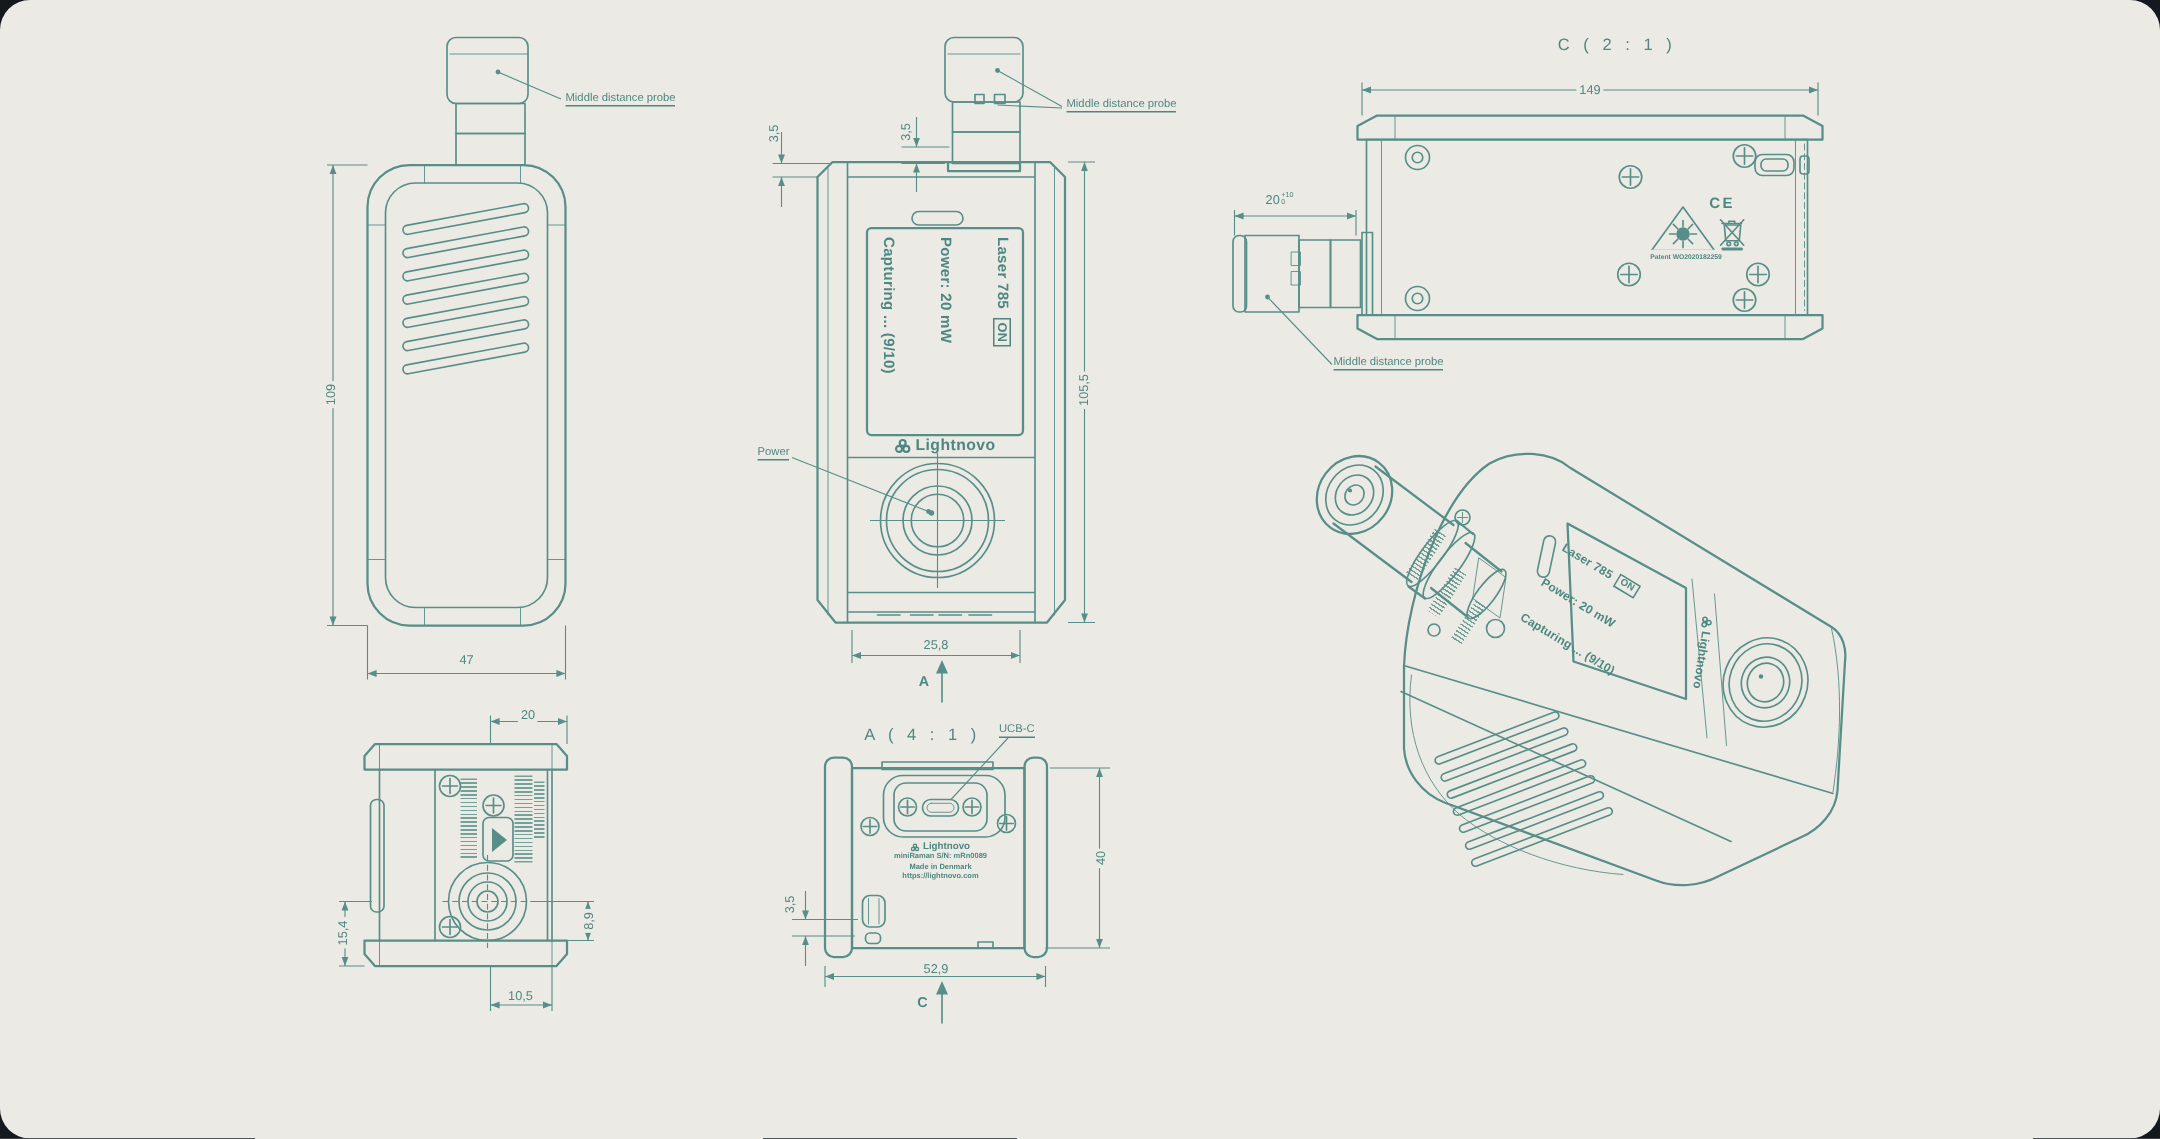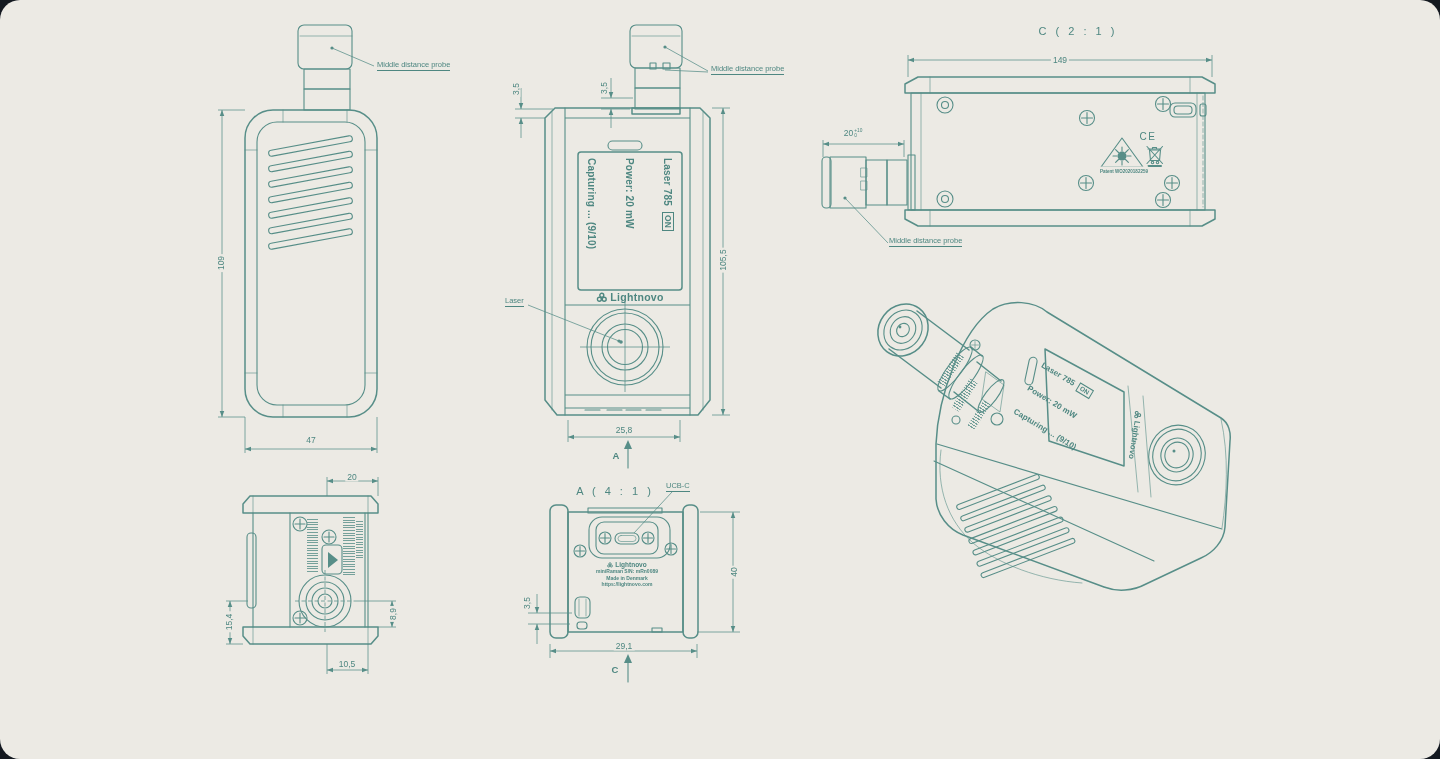--- a/index.html
+++ b/index.html
@@ -19,21 +19,21 @@
   .dim{stroke:var(--line);stroke-width:0.75;fill:none;}
   .fl{fill:var(--line);stroke:none;}
   .dash{stroke-dasharray:4 2.5;}
 
   .lbl{position:absolute;transform:translate(-50%,-50%);font-size:8.5px;color:var(--ink);
        background:var(--paper);padding:0 2px;white-space:nowrap;z-index:3;line-height:9px;}
   .lbl.v{transform:translate(-50%,-50%) rotate(-90deg);}
   .lbl.sec{font-size:9.5px;font-weight:bold;background:transparent;}
   .lbl.title{font-size:11px;letter-spacing:3px;background:transparent;}
   .lbl.tiny{font-size:4.5px;font-weight:bold;letter-spacing:0;padding:0;}
-  .lbl.ce{font-size:10px;font-weight:normal;letter-spacing:1.5px;background:transparent;}
+  .lbl.ce{font-size:10px;font-weight:bold;letter-spacing:1.5px;background:transparent;}
   .lead{position:absolute;font-size:7.5px;color:var(--ink);border-bottom:1px solid var(--ink);
         padding-bottom:1px;white-space:nowrap;z-index:3;}
   .tolcol{display:inline-flex;flex-direction:column;font-size:4.8px;line-height:4.8px;
           vertical-align:middle;margin-left:1px;font-style:normal;}
   .tolcol i{font-style:normal;}
 
   .screen-text{position:absolute;left:578px;top:152px;width:104px;height:138px;z-index:3;}
   .screen-inner{position:absolute;left:50%;top:50%;width:130px;height:96px;
                 transform:translate(-50%,-50%) rotate(90deg);display:flex;flex-direction:column;
                 justify-content:space-between;padding:4px 2px;box-sizing:border-box;}
@@ -315,21 +315,21 @@
         <path class="ln ln2" d="M971,347 L982,356 M939,391 L950,399"></path>
         <path class="ln ln2" d="M977,362 L1001,381 M954,392 L978,411"></path>
         <ellipse class="ln" cx="991" cy="396" rx="6" ry="20" transform="rotate(37 991 396)"></ellipse>
       </g>
     </g>
   </svg>
 
   <span class="lead" style="left:377px;top:60px">Middle distance probe</span>
   <span class="lead" style="left:711px;top:64px">Middle distance probe</span>
   <span class="lead" style="left:889px;top:236px">Middle distance probe</span>
-  <span class="lead" style="left:505px;top:296px">Laser</span>
+  <span class="lead" style="left:505px;top:296px">Power</span>
   <span class="lead" style="left:666px;top:481px">UCB-C</span>
 
   <span class="lbl v" style="left:221px;top:263px">109</span>
   <span class="lbl" style="left:311px;top:440px">47</span>
 
   <span class="lbl v" style="left:516px;top:89px">3,5</span>
   <span class="lbl v" style="left:604px;top:88px">3,5</span>
   <span class="lbl v" style="left:723px;top:260px">105,5</span>
   <span class="lbl" style="left:624px;top:430px">25,8</span>
   <span class="lbl sec" style="left:616px;top:455px">A</span>
@@ -345,21 +345,21 @@
   <span class="lbl ce" style="left:1148px;top:136px">CE</span>
   <span class="lbl tiny" style="left:1124px;top:171px">Patent WO2020182259</span>
 
   <span class="lbl" style="left:352px;top:477px">20</span>
   <span class="lbl v" style="left:229px;top:622px">15,4</span>
   <span class="lbl v" style="left:393px;top:614px">8,9</span>
   <span class="lbl" style="left:347px;top:664px">10,5</span>
 
   <span class="lbl title" style="left:615px;top:491px">A ( 4 : 1 )</span>
   <span class="lbl v" style="left:734px;top:572px">40</span>
-  <span class="lbl" style="left:624px;top:646px">29,1</span>
+  <span class="lbl" style="left:624px;top:646px">52,9</span>
   <span class="lbl v" style="left:527px;top:603px">3,5</span>
   <span class="lbl sec" style="left:615px;top:669px">C</span>
 
   <div class="screen-text">
     <div class="screen-inner">
       <div class="screen-line">
         <span>Laser 785</span>
         <b class="onbox">ON</b>
       </div>
       <div class="screen-line">Power: 20 mW</div>

